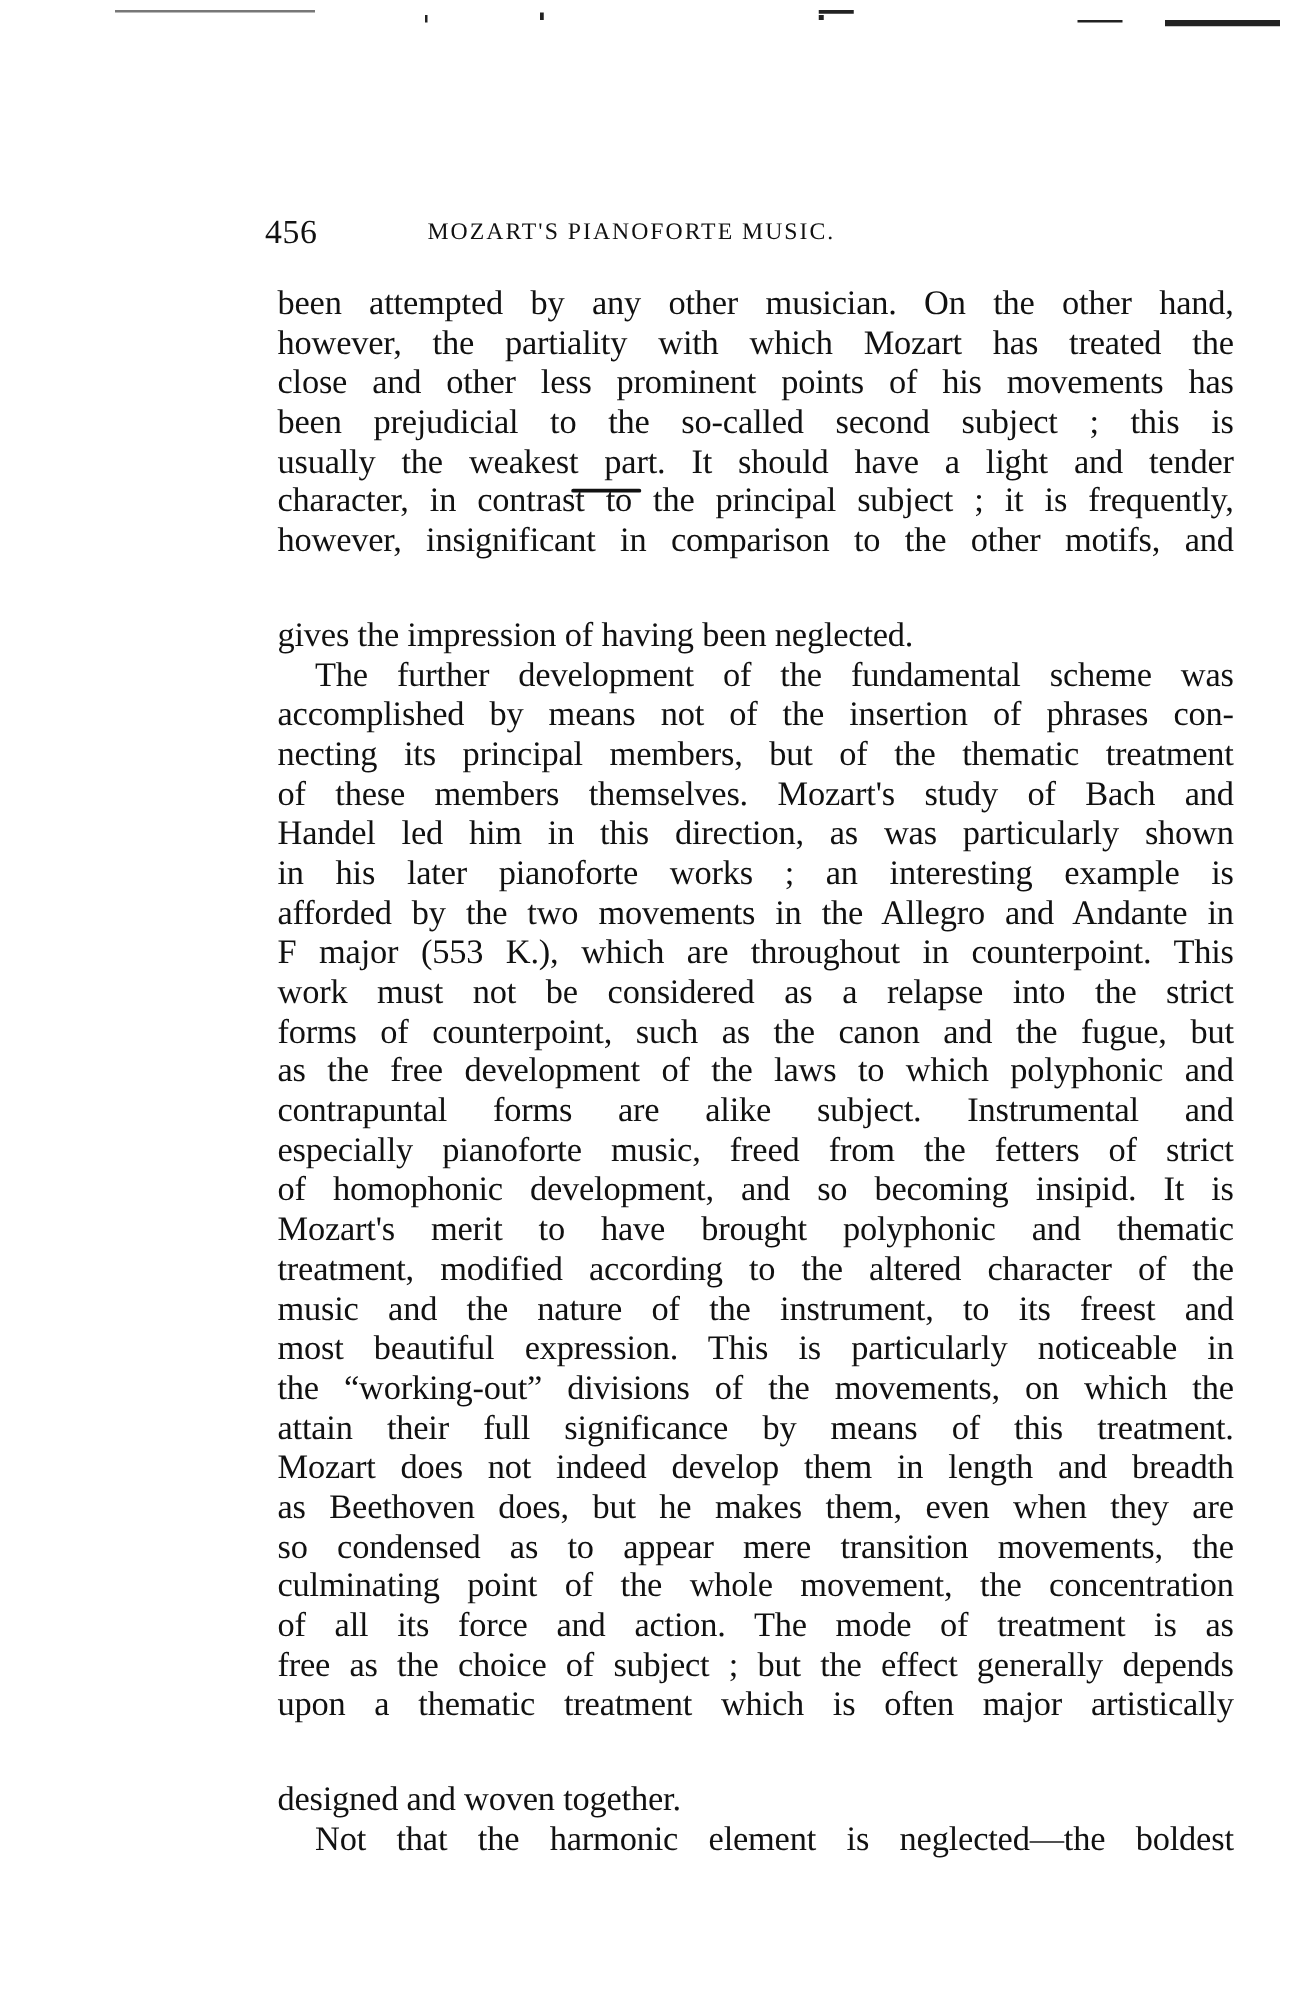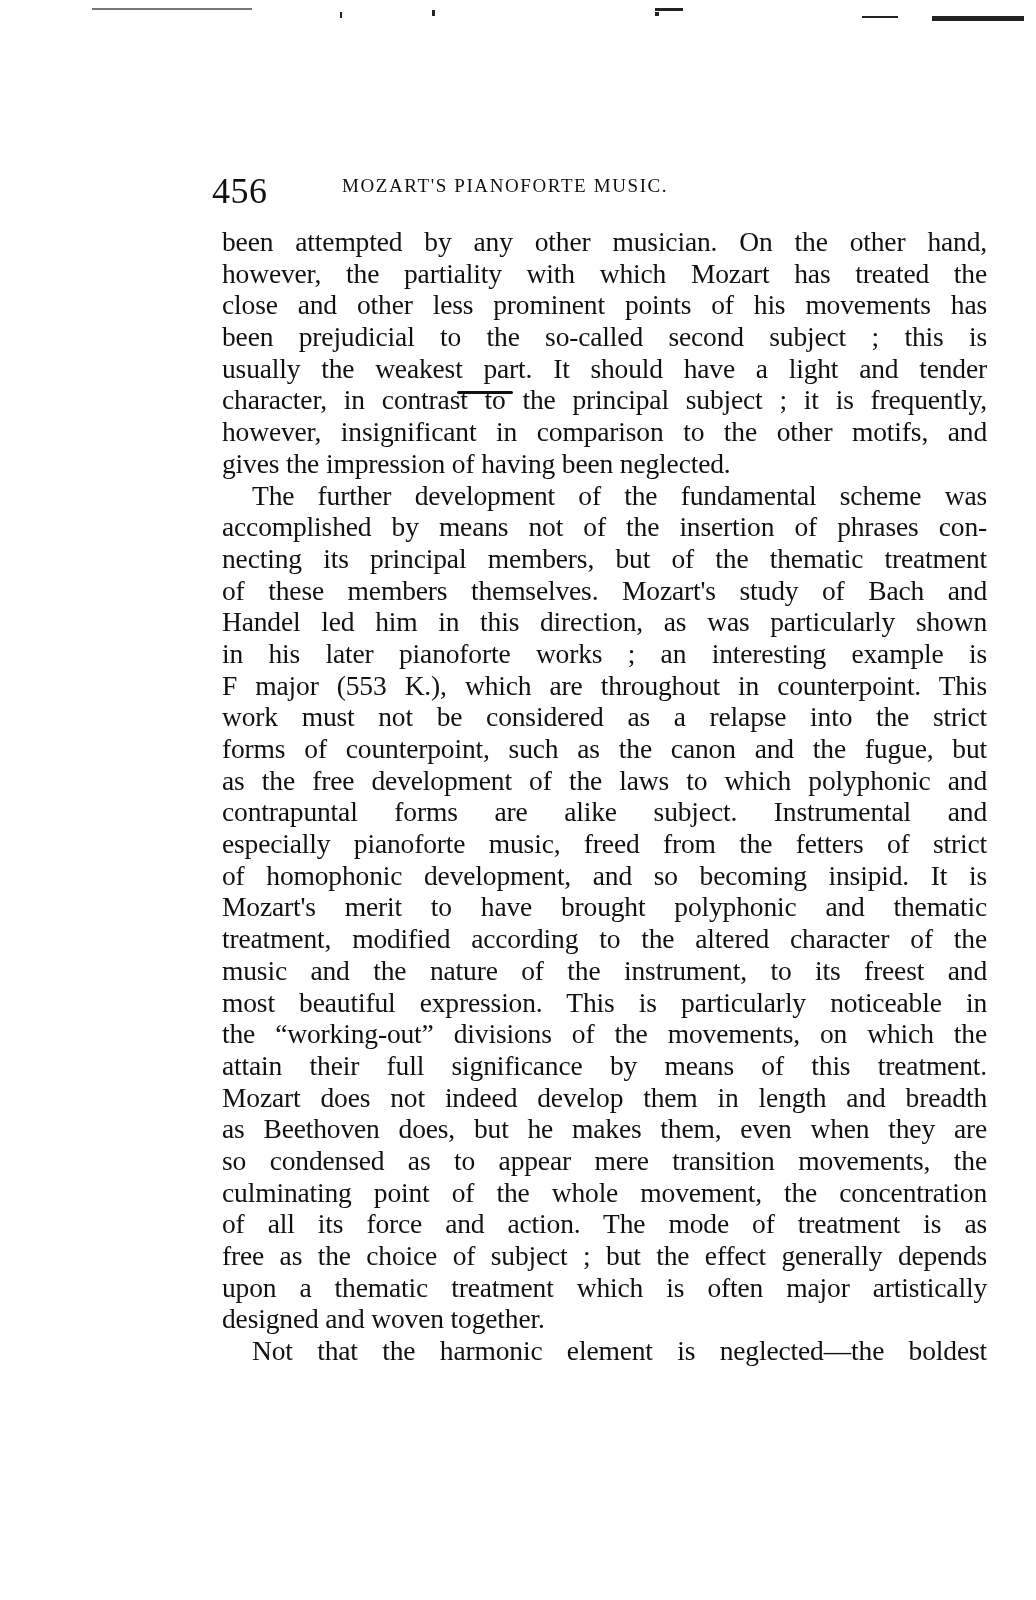--- a/index.html
+++ b/index.html
@@ -31,21 +31,21 @@
       position: absolute;
       top: 170px;
       left: 212px;
       width: 760px;
       height: 34px;
     }
     .page-number {
       position: absolute;
       left: 0;
       top: 0;
-      font-size: 36px;
+      font-size: 27px;
       letter-spacing: 0.5px;
     }
     .running-title {
       position: absolute;
       left: 130px;
       top: 5px;
       font-size: 19px;
       letter-spacing: 1.6px;
       font-variant: small-caps;
       text-transform: uppercase;
@@ -62,20 +62,21 @@
       height: 31.7px;
       line-height: 31.7px;
       font-size: 27.5px;
       white-space: nowrap;
       text-align: justify;
       text-align-last: justify;
       letter-spacing: -0.15px;
     }
     .line.last {
       text-align-last: left;
+      margin-top: 44px;
     }
     .line.indent {
       padding-left: 30px;
     }
     .underline-mark {
       position: absolute;
       background: #111;
       height: 3px;
       border-radius: 2px;
     }
@@ -106,20 +107,21 @@
   <span class="line">usually the weakest part.  It should have a light and tender</span>
   <span class="line">character, in contrast to the principal subject ;  it is frequently,</span>
   <span class="line">however, insignificant in comparison to the other motifs, and</span>
   <span class="line last">gives the impression of having been neglected.</span>
   <span class="line indent">The further development of the fundamental scheme was</span>
   <span class="line">accomplished by means not of the insertion of phrases con-</span>
   <span class="line">necting its principal members, but of the thematic treatment</span>
   <span class="line">of these members themselves.  Mozart's study of Bach and</span>
   <span class="line">Handel led him in this direction, as was particularly shown</span>
   <span class="line">in his later pianoforte works ; an interesting example is</span>
+  <span class="line">afforded by the two movements in the Allegro and Andante in</span>
   <span class="line">F major (553 K.), which are throughout in counterpoint.  This</span>
   <span class="line">work must not be considered as a relapse into the strict</span>
   <span class="line">forms of counterpoint, such as the canon and the fugue, but</span>
   <span class="line">as the free development of the laws to which polyphonic and</span>
   <span class="line">contrapuntal forms are alike subject.  Instrumental and</span>
   <span class="line">especially pianoforte music, freed from the fetters of strict</span>
   <span class="line">of homophonic development, and so becoming insipid.  It is</span>
   <span class="line">Mozart's merit to have brought polyphonic and thematic</span>
   <span class="line">treatment, modified according to the altered character of the</span>
   <span class="line">music and the nature of the instrument, to its freest and</span>

